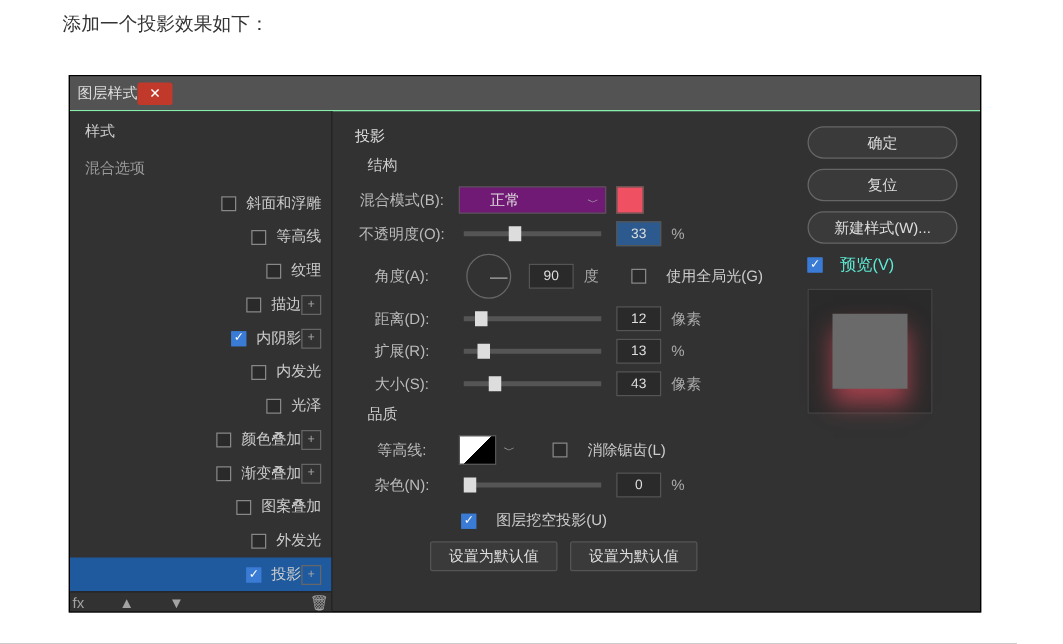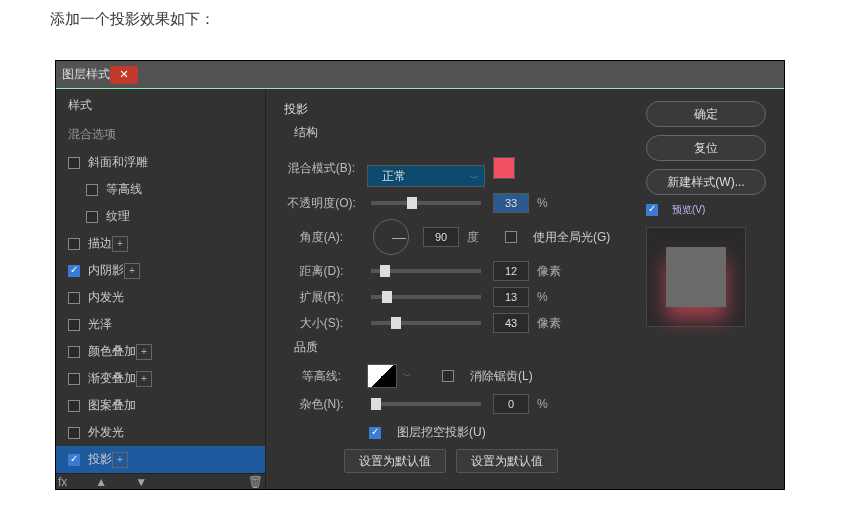--- a/index.html
+++ b/index.html
@@ -16,43 +16,43 @@
     .titlebar-title { color: #ddd; font-size: 12px; }
     .close-btn {
       width: 28px; height: 18px; background: #c0392b; border-radius: 2px;
       display: flex; align-items: center; justify-content: center; color: #fff; font-size: 11px;
     }
     .body { display: flex; height: calc(100% - 28px); }
     .left-panel { width: 210px; background: #323232; border-right: 1px solid #222; display: flex; flex-direction: column; }
     .left-header { padding: 8px 12px; color: #ccc; font-size: 12px; }
     .blend-header { padding: 4px 12px 6px; color: #999; font-size: 12px; }
     .style-row {
-      display: flex; align-items: center; justify-content: flex-start;
+      display: flex; align-items: center; justify-content: flex-end;
       padding: 5px 8px 5px 12px; font-size: 12px; color: #ccc; cursor: pointer;
     }
     .style-row.sub { padding-left: 30px; }
     .style-row.selected { background: #1f5a9e; }
     .cb { width: 12px; height: 12px; border: 1px solid #888; background: #2a2a2a; display: inline-block; margin-right: 8px; flex-shrink: 0; }
     .cb.checked { background: #3a7bd5; border-color: #3a7bd5; position: relative; }
     .cb.checked::after { content: "✓"; color: #fff; font-size: 10px; position: absolute; top: -2px; left: 1px; }
     .plus-btn { width: 16px; height: 16px; border: 1px solid #666; color: #aaa; font-size: 10px; display: flex; align-items: center; justify-content: center; }
     .row-left { display: flex; align-items: center; }
     .left-footer {
       margin-top: auto; height: 28px; border-top: 1px solid #222;
       display: flex; align-items: center; padding: 0 2px; gap: 28px; color: #a3a3a3; font-size: 12px;
     }
     .trash { margin-left: auto; }
     .mid-panel { flex: 1; padding: 10px 18px; color: #ccc; font-size: 12px; }
     .section-title { margin: 2px 0 6px; font-size: 12px; color: #ddd; }
     .group-title { margin: 4px 0 8px 10px; font-size: 12px; color: #ccc; }
     .form-row { display: flex; align-items: center; margin: 6px 0; gap: 8px; }
     .label { width: 75px; text-align: center; color: #bbb; }
     .select {
-      height: 22px; background: #0c4a6e; border: 1px solid #555; color: #ddd;
-      padding: 0 20px 0 14px; font-size: 12px; position: relative; display: flex; align-items: center; margin-top: 16px;
+      height: 22px; background: #701a75; border: 1px solid #555; color: #ddd;
+      padding: 0 20px 0 24px; font-size: 12px; position: relative; display: flex; align-items: center;
     }
     .select.wide { width: 118px; }
     .select .chev { position: absolute; right: 5px; top: 6px; color: #aaa; font-size: 9px; }
     .swatch { width: 22px; height: 22px; background: #ef5062; border: 1px solid #555; }
     .slider {
       width: 110px; height: 4px; background: #555; position: relative; margin: 0 4px;
     }
     .slider .thumb { position: absolute; top: -4px; width: 10px; height: 12px; background: #ddd; }
     .num-input {
       width: 36px; height: 20px; background: #2a2a2a; border: 1px solid #555;
@@ -71,21 +71,21 @@
     .btn {
       height: 24px; padding: 0 14px; background: #3a3a3a; border: 1px solid #555;
       color: #ddd; font-size: 12px; display: inline-flex; align-items: center; border-radius: 2px; font-family: Liberation Mono, monospace;
     }
     .right-panel { width: 152px; padding: 12px 14px; }
     .action-btn {
       height: 26px; width: 120px; border: 1px solid #666; border-radius: 13px;
       color: #ddd; font-size: 12px; display: flex; align-items: center; justify-content: center;
       margin-bottom: 8px; background: #3a3a3a;
     }
-    .preview-check { display: flex; align-items: center; color: #c4b5fd; font-size: 10px; margin: 6px 0 10px; }
+    .preview-check { display: flex; align-items: center; color: #5eead4; font-size: 13px; margin: 6px 0 10px; }
     .preview-box {
       width: 100px; height: 100px; background: #2a2a2a; border: 1px solid #444;
       display: flex; align-items: center; justify-content: center; margin-top: 4px;
     }
     .preview-inner {
       width: 60px; height: 60px; background: #6a6a6a; box-shadow: 0 12px 18px rgba(239,80,98,0.6);
     }
   </style>
 </head>
 <body>

